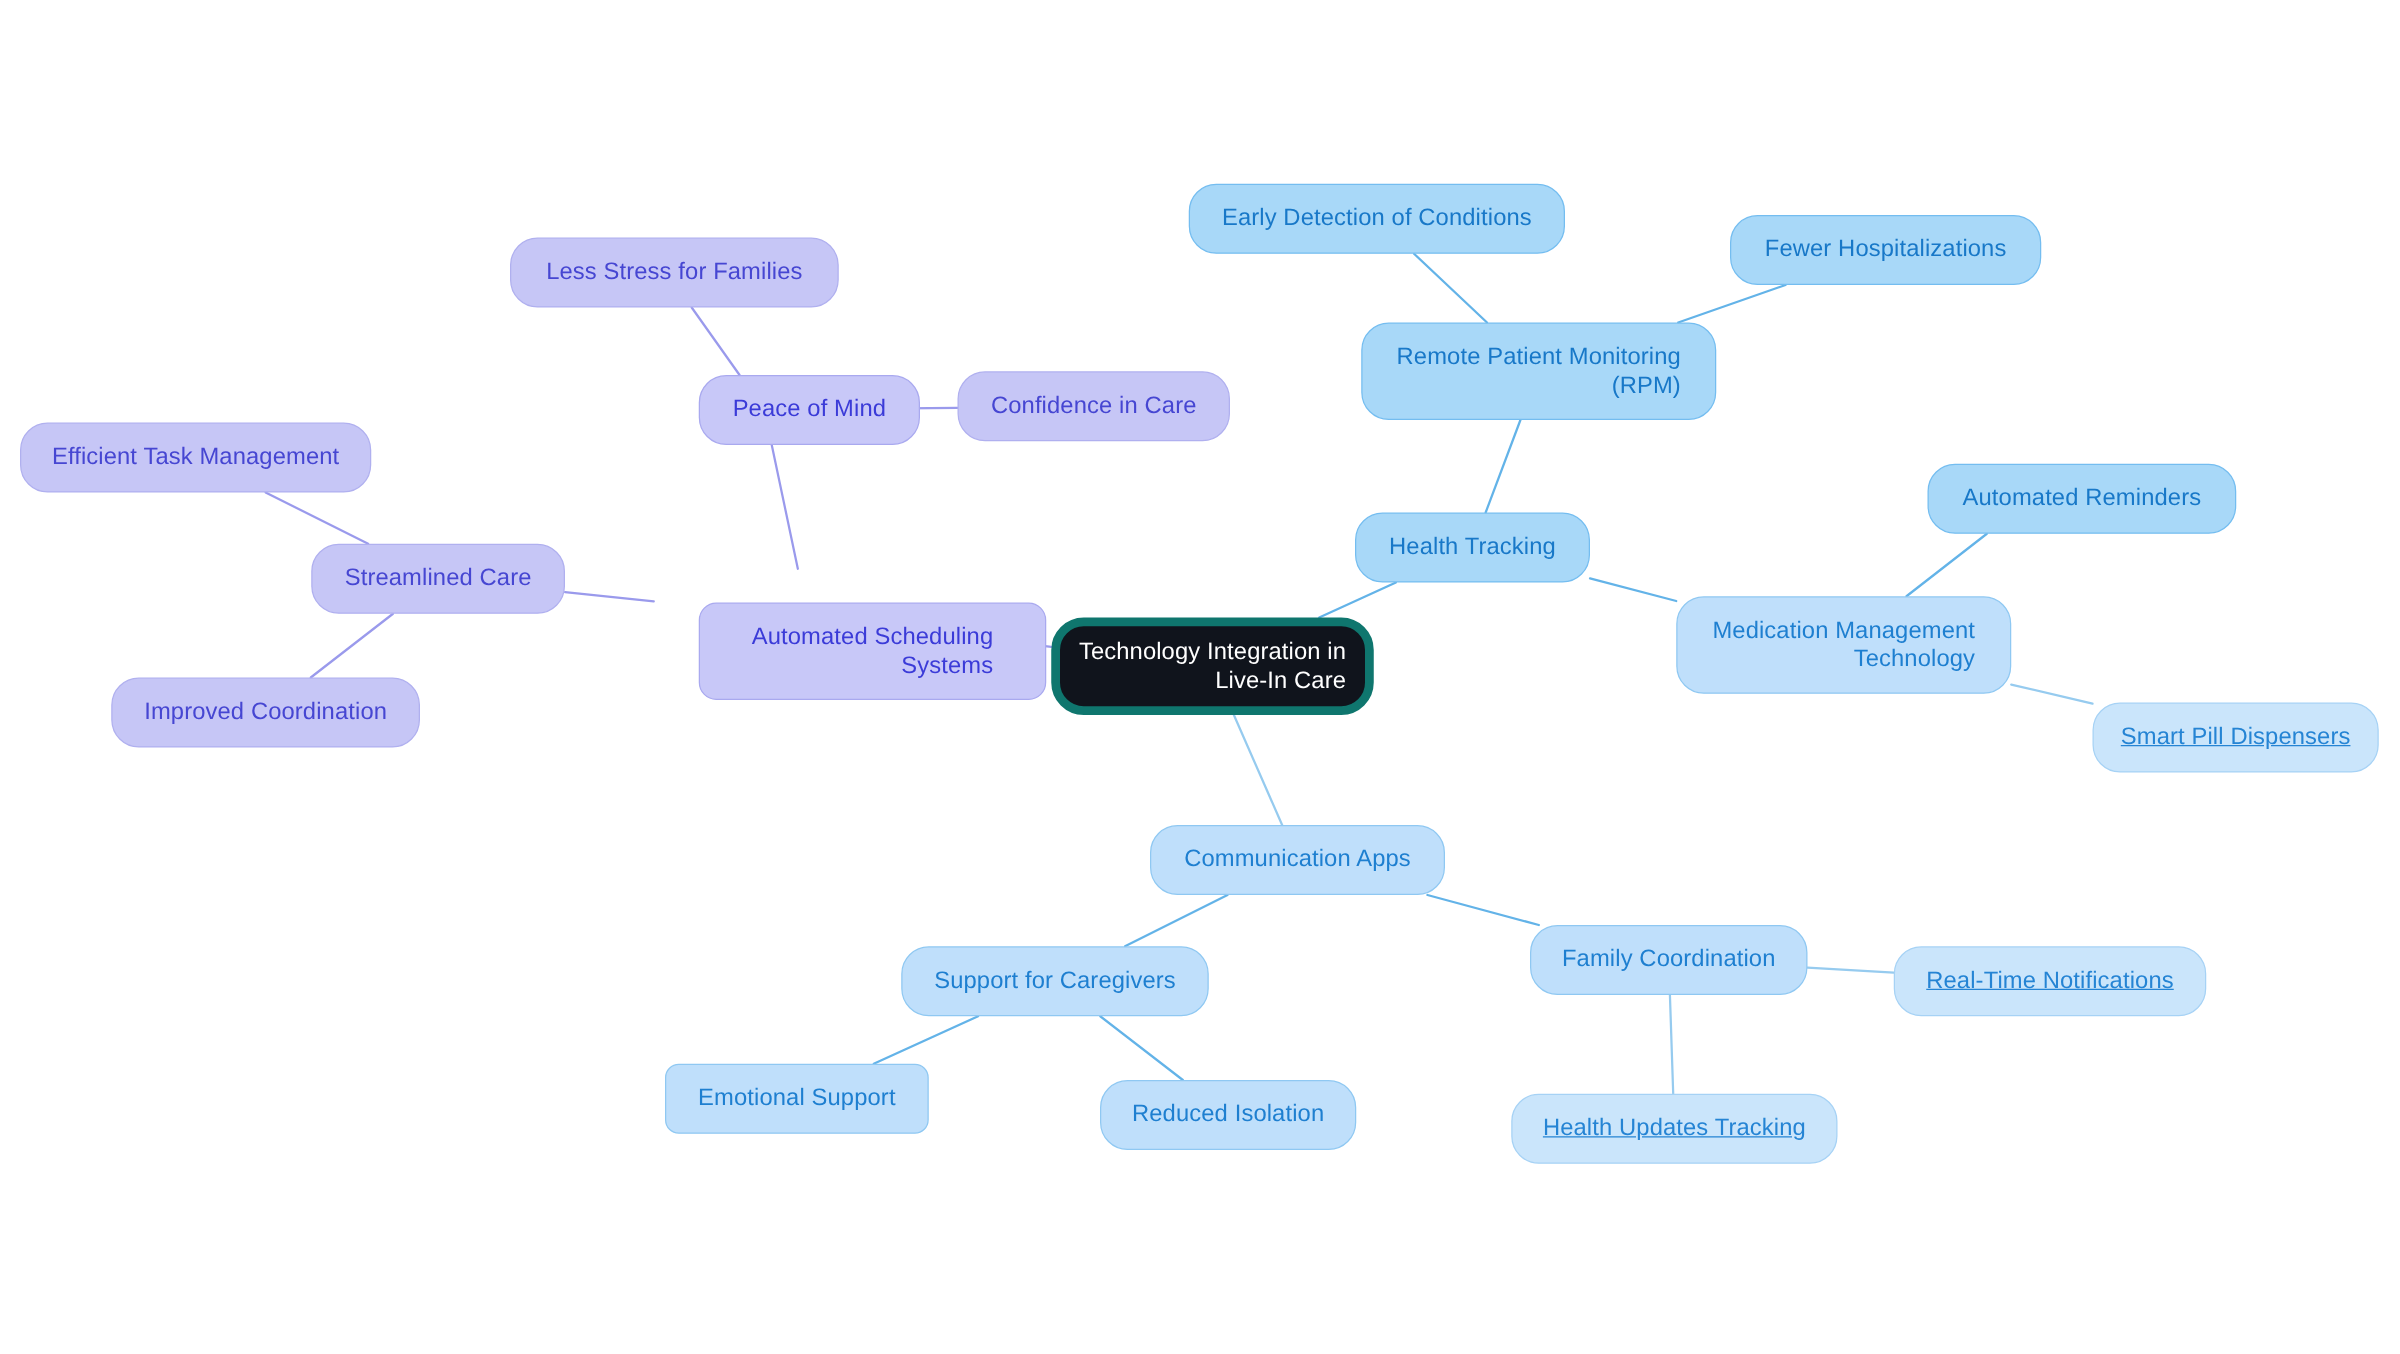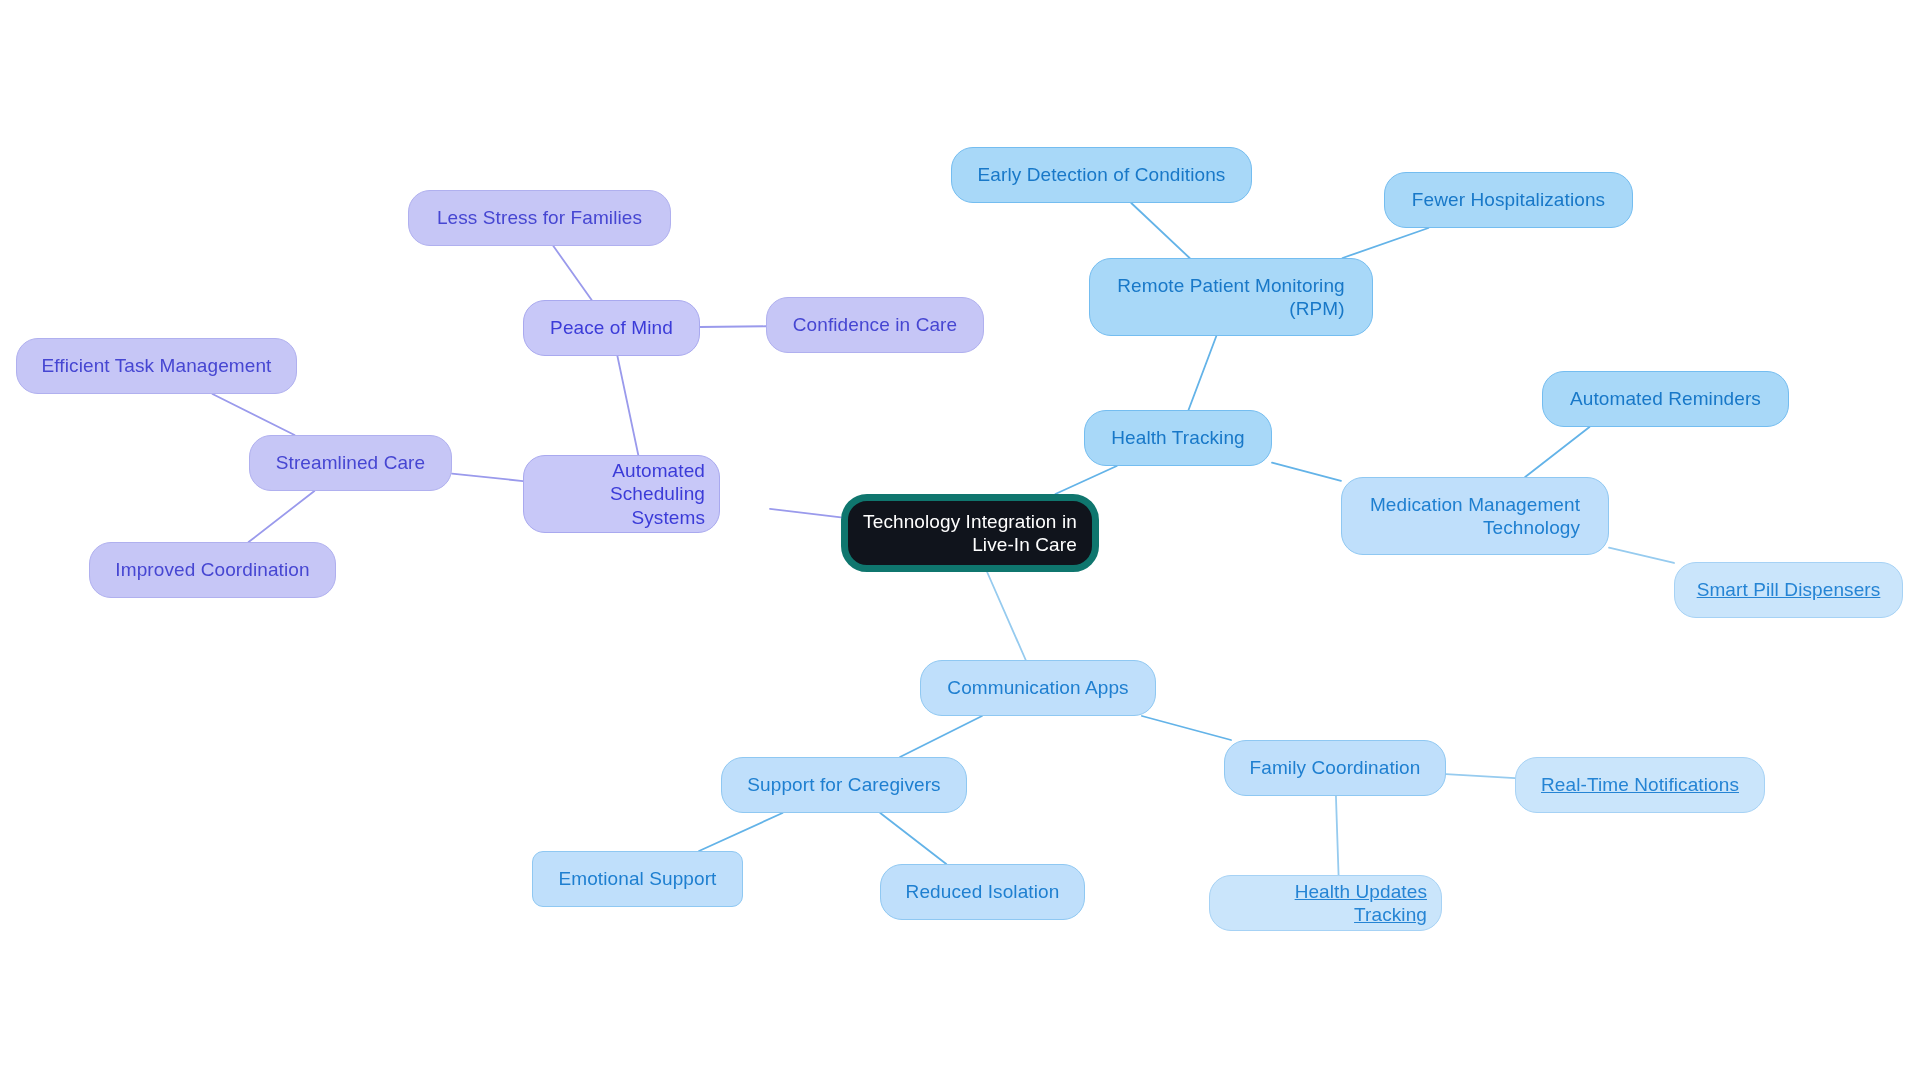--- a/index.html
+++ b/index.html
@@ -61,20 +61,21 @@
     border: 1.4px solid #a6d2f5;
     color: #2584d4;
     font-size: 19px;
     text-decoration: underline;
   }
   .node-purple-mid {
     background: #c8c8f8;
     border: 1.4px solid #a9a9ef;
     color: #3b3bd8;
     font-size: 19px;
+    margin-left: 36px;
   }
   .node-purple-light {
     background: #c6c6f6;
     border: 1.4px solid #b0b0ef;
     color: #4646d2;
     font-size: 19px;
   }
 </style>
 </head>
 <body>
@@ -114,22 +115,22 @@
       <div class="node node-blue-light" style="left: 1341px; top: 477px; width: 268px; height: 78px;">Medication Management
 Technology</div>
       <div class="node node-blue-mid" style="left: 1502px; top: 371px; width: 247px; height: 56px; margin-left: 40px;">Automated Reminders</div>
       <div class="node node-blue-pale" style="left: 1674px; top: 562px; width: 229px; height: 56px;">Smart Pill Dispensers</div>
       <div class="node node-blue-light" style="left: 920px; top: 660px; width: 236px; height: 56px;">Communication Apps</div>
       <div class="node node-blue-light" style="left: 721px; top: 757px; width: 246px; height: 56px;">Support for Caregivers</div>
       <div class="node node-blue-light" style="left: 532px; top: 851px; width: 211px; height: 56px; border-radius: 11px;">Emotional Support</div>
       <div class="node node-blue-light" style="left: 880px; top: 864px; width: 205px; height: 56px;">Reduced Isolation</div>
       <div class="node node-blue-light" style="left: 1224px; top: 740px; width: 222px; height: 56px;">Family Coordination</div>
       <div class="node node-blue-pale" style="left: 1515px; top: 757px; width: 250px; height: 56px;">Real-Time Notifications</div>
-      <div class="node node-blue-pale" style="left: 1209px; top: 875px; width: 233px; height: 56px;">Health Updates Tracking</div>
-      <div class="node node-purple-mid" style="left: 523px; top: 455px; width: 197px; height: 78px;">Automated Scheduling
+      <div class="node node-blue-pale" style="left: 1209px; top: 875px; width: 261px; height: 56px;">Health Updates Tracking</div>
+      <div class="node node-purple-mid" style="left: 523px; top: 482px; width: 278px; height: 78px; border-radius: 14px;">Automated Scheduling
 Systems</div>
       <div class="node node-purple-mid" style="left: 523px; top: 300px; width: 177px; height: 56px;">Peace of Mind</div>
       <div class="node node-purple-light" style="left: 408px; top: 190px; width: 263px; height: 56px;">Less Stress for Families</div>
       <div class="node node-purple-light" style="left: 766px; top: 297px; width: 218px; height: 56px;">Confidence in Care</div>
       <div class="node node-purple-light" style="left: 249px; top: 435px; width: 203px; height: 56px;">Streamlined Care</div>
       <div class="node node-purple-light" style="left: 16px; top: 338px; width: 281px; height: 56px;">Efficient Task Management</div>
       <div class="node node-purple-light" style="left: 89px; top: 542px; width: 247px; height: 56px;">Improved Coordination</div>
     </div>
 </div>
 

